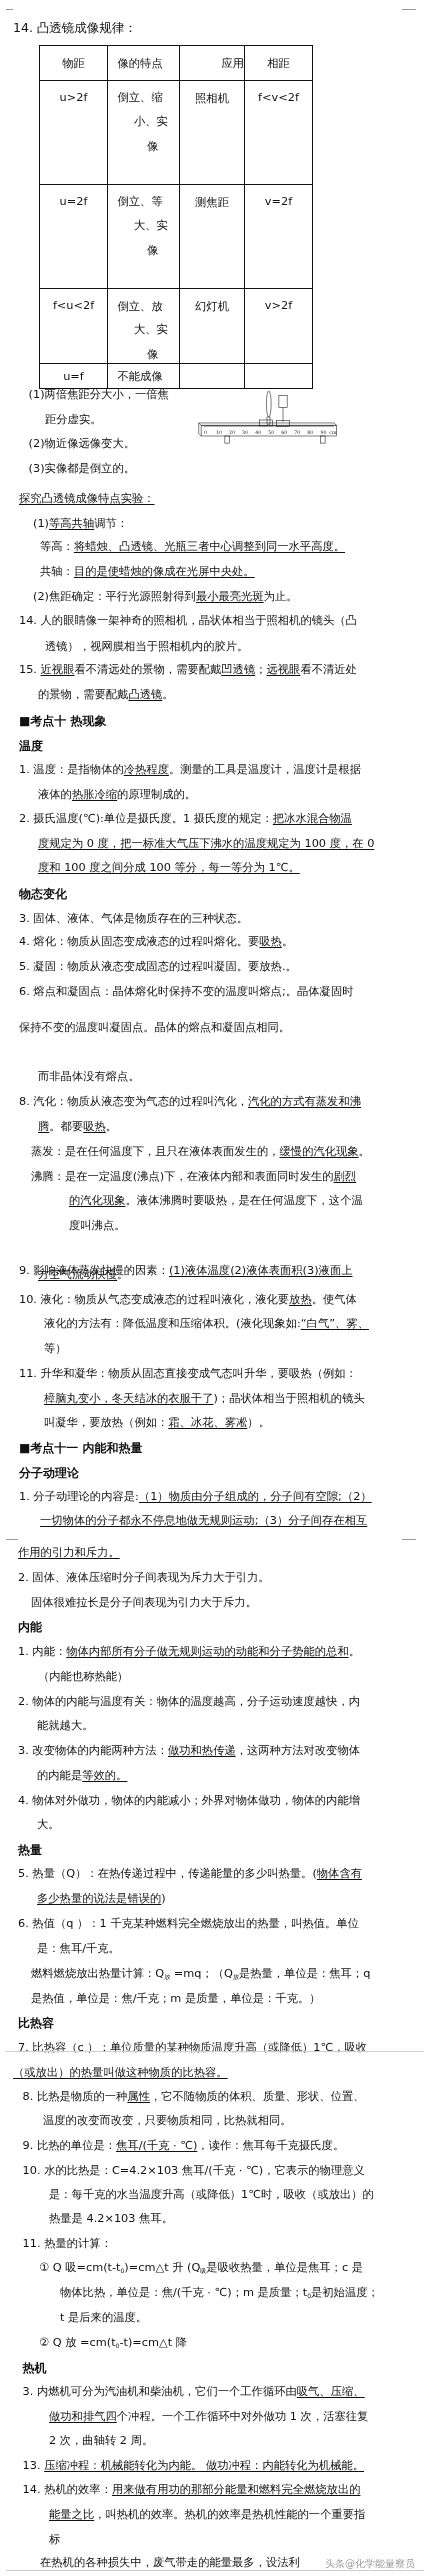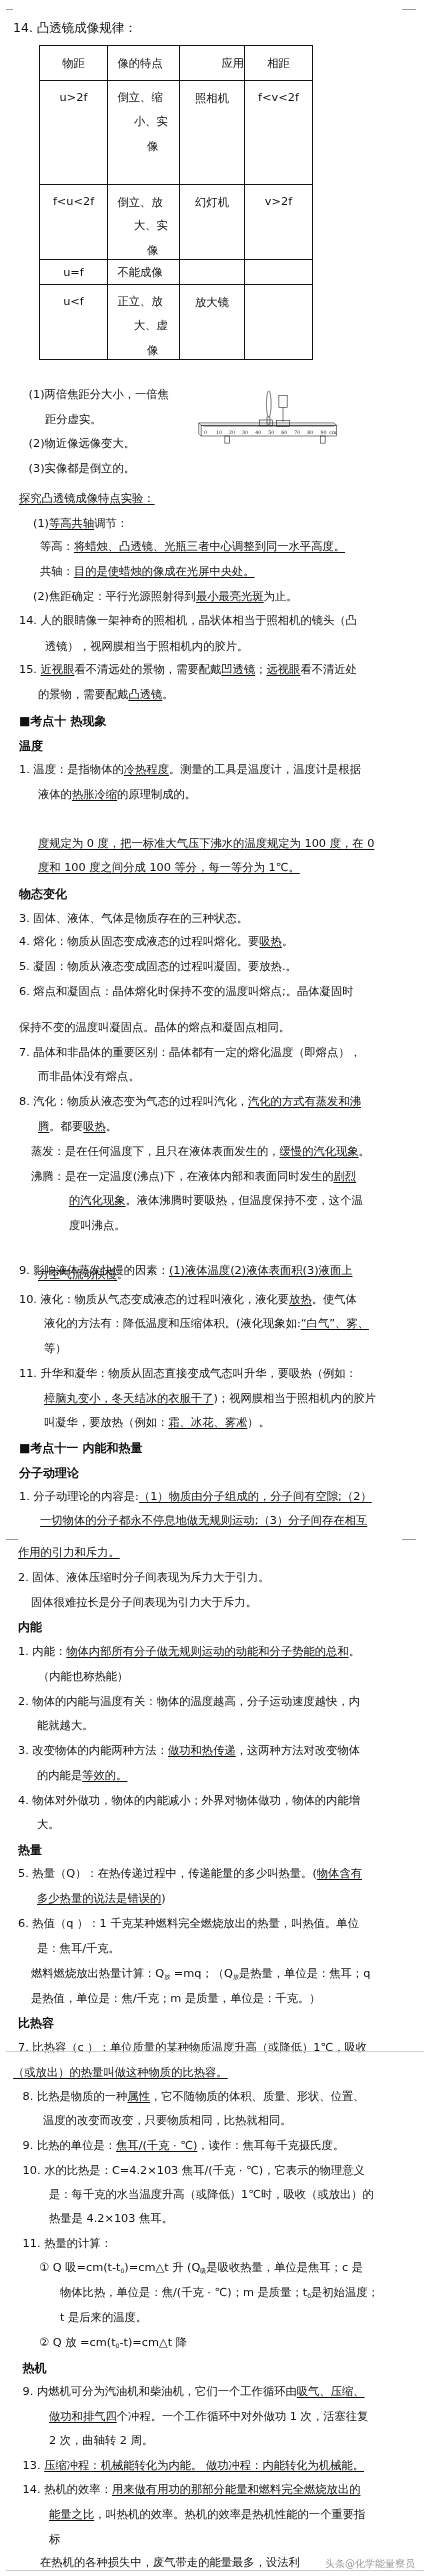--- a/index.html
+++ b/index.html
@@ -42,44 +42,44 @@
     <tr style="height:104px;">
       <td class="c0" style="padding-top:9.5px;">u&gt;2f</td>
       <td class="c1" style="padding-top:9.5px;line-height:25px;">
         <div style="padding-left:9.5px;line-height:14.3px;">倒立、缩</div>
         <div style="padding-left:26px;margin-top:10.7px;line-height:14.3px;">小、实</div>
         <div style="padding-left:39px;margin-top:10.7px;line-height:14.3px;">像</div>
       </td>
       <td class="c2" style="padding-top:9.5px;text-align:center;">照相机</td>
       <td class="c3" style="padding-top:9.5px;">f&lt;v&lt;2f</td>
     </tr>
+    <tr style="height:104px;">
+      <td class="c0" style="padding-top:9.5px;">u=2f</td>
+      <td class="c1" style="padding-top:9.5px;">
+        <div style="padding-left:9.5px;line-height:14.3px;">倒立、等</div>
+        <div style="padding-left:26px;margin-top:10.7px;line-height:14.3px;">大、实</div>
+        <div style="padding-left:39px;margin-top:10.7px;line-height:14.3px;">像</div>
+      </td>
+      <td class="c2" style="padding-top:9.5px;text-align:center;">测焦距</td>
+      <td class="c3" style="padding-top:9.5px;">v=2f</td>
+    </tr>
     <tr style="height:75px;">
       <td class="c0" style="padding-top:9.5px;">f&lt;u&lt;2f</td>
       <td class="c1" style="padding-top:9.5px;">
         <div style="padding-left:9.5px;line-height:14.3px;font-family:Liberation Serif, serif;">倒立、放</div>
         <div style="padding-left:26px;margin-top:10.7px;line-height:14.3px;">大、实</div>
         <div style="padding-left:39px;margin-top:10.7px;line-height:14.3px;">像</div>
       </td>
       <td class="c2" style="padding-top:9.5px;text-align:center;">幻灯机</td>
       <td class="c3" style="padding-top:9.5px;">v&gt;2f</td>
     </tr>
     <tr style="height:25px;">
       <td class="c0" style="vertical-align:middle;">u=f</td>
       <td class="c1" style="vertical-align:middle;padding-left:9.5px;width:61px;">不能成像</td>
       <td class="c2"></td>
-      <td class="c3"></td>
-    </tr>
-    <tr style="height:74px;">
-      <td class="c0" style="padding-top:9.5px;">u&lt;f</td>
-      <td class="c1" style="padding-top:9.5px;">
-        <div style="padding-left:9.5px;line-height:14.3px;">正立、放</div>
-        <div style="padding-left:26px;margin-top:10.7px;line-height:14.3px;">大、虚</div>
-        <div style="padding-left:39px;margin-top:10.7px;line-height:14.3px;">像</div>
-      </td>
-      <td class="c2" style="padding-top:9.5px;text-align:center;">放大镜</td>
       <td class="c3"></td>
     </tr>
   </tbody>
     </table>
 
   <div class="ln" style="left:28.6px;top:388px;">(1)两倍焦距分大小，一倍焦</div>
   <div class="ln" style="left:45px;top:413px;">距分虚实。</div>
   <div class="ln" style="left:28.6px;top:437px;">(2)物近像远像变大。</div>
   <div class="ln" style="left:28.6px;top:462px;">(3)实像都是倒立的。</div>
 
@@ -124,44 +124,44 @@
 
   <div class="ln" style="left:19px;top:614px;">14. 人的眼睛像一架神奇的照相机，晶状体相当于照相机的镜头（凸</div>
   <div class="ln" style="left:45px;top:640px;">透镜），视网膜相当于照相机内的胶片。</div>
   <div class="ln" style="left:19px;top:663px;"><span>15.</span> <span class="u">近视眼</span><span>看不清远处的景物，需要配戴</span><span class="u">凹透镜</span><span>；</span><span class="u">远视眼</span><span>看不清近处</span></div>
   <div class="ln" style="left:38px;top:688px;"><span>的景物，需要配戴</span><span class="u">凸透镜</span><span>。</span></div>
 
   <div class="ln h" style="left:19px;top:714px;">■考点十  热现象</div>
   <div class="ln h" style="left:19px;top:739px;">温度</div>
   <div class="ln" style="left:19px;top:763px;"><span>1. 温度：是指物体的</span><span class="u">冷热程度</span><span>。测量的工具是温度计，温度计是根据</span></div>
   <div class="ln" style="left:38px;top:788px;"><span>液体的</span><span class="u">热胀冷缩</span><span>的原理制成的。</span></div>
+  <div class="ln" style="left:19px;top:812px;"><span>2. 摄氏温度(℃):单位是摄氏度。1 摄氏度的规定：</span><span class="u">把冰水混合物温</span></div>
   <div class="ln u" style="left:38px;top:837px;">度规定为 0 度，把一标准大气压下沸水的温度规定为 100 度，在 0</div>
   <div class="ln u" style="left:38px;top:861px;">度和 100 度之间分成 100 等分，每一等分为 1℃。</div>
 
   <div class="ln h" style="left:19px;top:887px;">物态变化</div>
   <div class="ln" style="left:19px;top:912px;">3. 固体、液体、气体是物质存在的三种状态。</div>
   <div class="ln" style="left:19px;top:935px;"><span>4. 熔化：物质从固态变成液态的过程叫熔化。要</span><span class="u">吸热</span><span>。</span></div>
   <div class="ln" style="left:19px;top:960px;">5. 凝固：物质从液态变成固态的过程叫凝固。要放热.。</div>
   <div class="ln" style="left:19px;top:985px;">6. 熔点和凝固点：晶体熔化时保持不变的温度叫熔点;。晶体凝固时</div>
   <div class="ln" style="left:19px;top:1021px;">保持不变的温度叫凝固点。晶体的熔点和凝固点相同。</div>
-  <div class="ln" style="left:19px;top:1046px;">7. 晶体和非晶体的重要区别：晶体都有一定的熔化温度（即熔点），</div>
   <div class="ln" style="left:38px;top:1070px;">而非晶体没有熔点。</div>
   <div class="ln" style="left:19px;top:1095px;"><span>8. 汽化：物质从液态变为气态的过程叫汽化，</span><span class="u">汽化的方式有蒸发和沸</span></div>
   <div class="ln" style="left:38px;top:1120px;"><span class="u">腾</span><span>。都要</span><span class="u">吸热</span><span>。</span></div>
   <div class="ln" style="left:31px;top:1145px;"><span>蒸发：是在任何温度下，且只在液体表面发生的，</span><span class="u">缓慢的汽化现象</span><span>。</span></div>
   <div class="ln" style="left:31px;top:1170px;"><span>沸腾：是在一定温度(沸点)下，在液体内部和表面同时发生的</span><span class="u">剧烈</span></div>
-  <div class="ln" style="left:69px;top:1194px;"><span class="u">的汽化现象</span><span>。液体沸腾时要吸热，但温度保持不变，这个温</span></div>
+  <div class="ln" style="left:69px;top:1194px;"><span class="u">的汽化现象</span><span>。液体沸腾时要吸热，是在任何温度下，这个温</span></div>
   <div class="ln" style="left:69px;top:1219px;">度叫沸点。</div>
   <div class="ln" style="left:19px;top:1244px;margin-top:20px;"><span>9. 影响液体蒸发快慢的因素：</span><span class="u">(1)液体温度(2)液体表面积(3)液面上</span></div>
   <div class="ln" style="left:38px;top:1268px;"><span class="u">方空气流动快慢</span><span>。</span></div>
   <div class="ln" style="left:19px;top:1293px;"><span>10. 液化：物质从气态变成液态的过程叫液化，液化要</span><span class="u">放热</span><span>。使气体</span></div>
   <div class="ln" style="left:44px;top:1317px;"><span>液化的方法有：降低温度和压缩体积。(液化现象如:</span><span class="u">“白气”、雾、</span></div>
   <div class="ln" style="left:44px;top:1342px;">等）</div>
   <div class="ln" style="left:19px;top:1367px;">11. 升华和凝华：物质从固态直接变成气态叫升华，要吸热（例如：</div>
-  <div class="ln" style="left:44px;top:1392px;"><span class="u">樟脑丸变小，冬天结冰的衣服干了</span><span>)；视网膜相当于照相机内的胶片</span></div>
+  <div class="ln" style="left:44px;top:1392px;"><span class="u">樟脑丸变小，冬天结冰的衣服干了</span><span>)；晶状体相当于照相机的镜头</span></div>
   <div class="ln" style="left:44px;top:1416px;"><span>叫凝华，要放热（例如：</span><span class="u">霜、冰花、雾凇</span><span>）。</span></div>
 
   <div class="ln h" style="left:19px;top:1441px;">■考点十一  内能和热量</div>
   <div class="ln h" style="left:19px;top:1466px;">分子动理论</div>
   <div class="ln" style="left:19px;top:1490px;"><span>1. 分子动理论的内容是:</span><span class="u">（1）物质由分子组成的，分子间有空隙;（2）</span></div>
   <div class="ln u" style="left:40px;top:1514px;">一切物体的分子都永不停息地做无规则运动;（3）分子间存在相互</div>
   <div class="corner" style="left:6px;top:1539px;width:12px;"></div>
   <div class="corner" style="left:402px;top:1539px;width:14.3px;"></div>
   <div class="ln u" style="left:18px;top:1546px;">作用的引力和斥力。</div>
   <div class="ln" style="left:18px;top:1571px;">2. 固体、液体压缩时分子间表现为斥力大于引力。</div>
@@ -195,21 +195,21 @@
   <div class="ln" style="left:22.6px;top:2164px;">10. 水的比热是：C=4.2×103 焦耳/(千克 · ℃)，它表示的物理意义</div>
   <div class="ln" style="left:49px;top:2188px;">是：每千克的水当温度升高（或降低）1℃时，吸收（或放出）的</div>
   <div class="ln" style="left:49px;top:2212px;">热量是 4.2×103 焦耳。</div>
   <div class="ln" style="left:22.6px;top:2237px;">11. 热量的计算：</div>
   <div class="ln" style="left:39px;top:2261px;"><span>① Q 吸=cm(t-t</span><span class="sub">0</span><span>)=cm△t 升   (Q</span><span class="sub">吸</span><span>是吸收热量，单位是焦耳；c 是</span></div>
   <div class="ln" style="left:60px;top:2286px;"><span>物体比热，单位是：焦/(千克 · ℃)；m 是质量；t</span><span class="sub">0</span><span>是初始温度；</span></div>
   <div class="ln" style="left:60px;top:2311px;">t 是后来的温度。</div>
   <div class="ln" style="left:39px;top:2336px;"><span>② Q 放 =cm(t</span><span class="sub">0</span><span>-t)=cm△t 降</span></div>
 
   <div class="ln h" style="left:22.6px;top:2361px;">热机</div>
-  <div class="ln" style="left:22.6px;top:2385px;"><span>9. 内燃机可分为汽油机和柴油机，它们一个工作循环由</span><span class="u">吸气、压缩、</span></div>
+  <div class="ln" style="left:22.6px;top:2385px;"><span>3. 内燃机可分为汽油机和柴油机，它们一个工作循环由</span><span class="u">吸气、压缩、</span></div>
   <div class="ln" style="left:49px;top:2410px;"><span class="u">做功和排气四</span><span>个冲程。一个工作循环中对外做功 1 次，活塞往复</span></div>
   <div class="ln" style="left:49px;top:2434px;">2 次，曲轴转 2 周。</div>
   <div class="ln" style="left:22.6px;top:2459px;"><span>13.</span> <span class="u">压缩冲程：机械能转化为内能。   做功冲程：内能转化为机械能。</span></div>
   <div class="ln" style="left:22.6px;top:2483px;"><span>14. 热机的效率：</span><span class="u">用来做有用功的那部分能量和燃料完全燃烧放出的</span></div>
   <div class="ln" style="left:49px;top:2508px;"><span class="u">能量之比</span><span>，叫热机的效率。热机的效率是热机性能的一个重要指</span></div>
   <div class="ln" style="left:49px;top:2533px;">标</div>
   <div class="ln" style="left:40px;top:2556px;">在热机的各种损失中，废气带走的能量最多，设法利</div>
   <div class="wm" style="left:325px;top:2557px;">头条@化学能量察员</div>
   <div class="sep" style="top:2570px;"></div>
 

